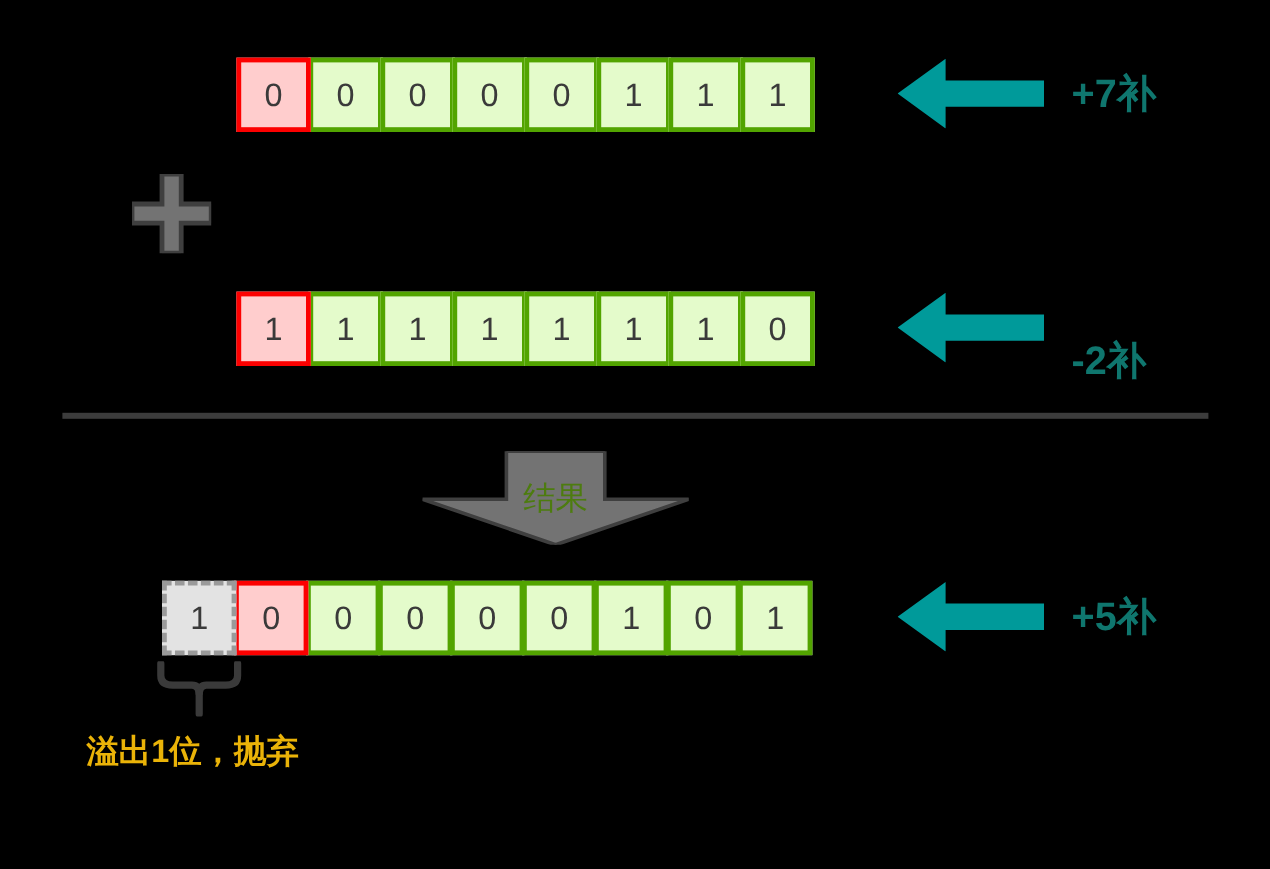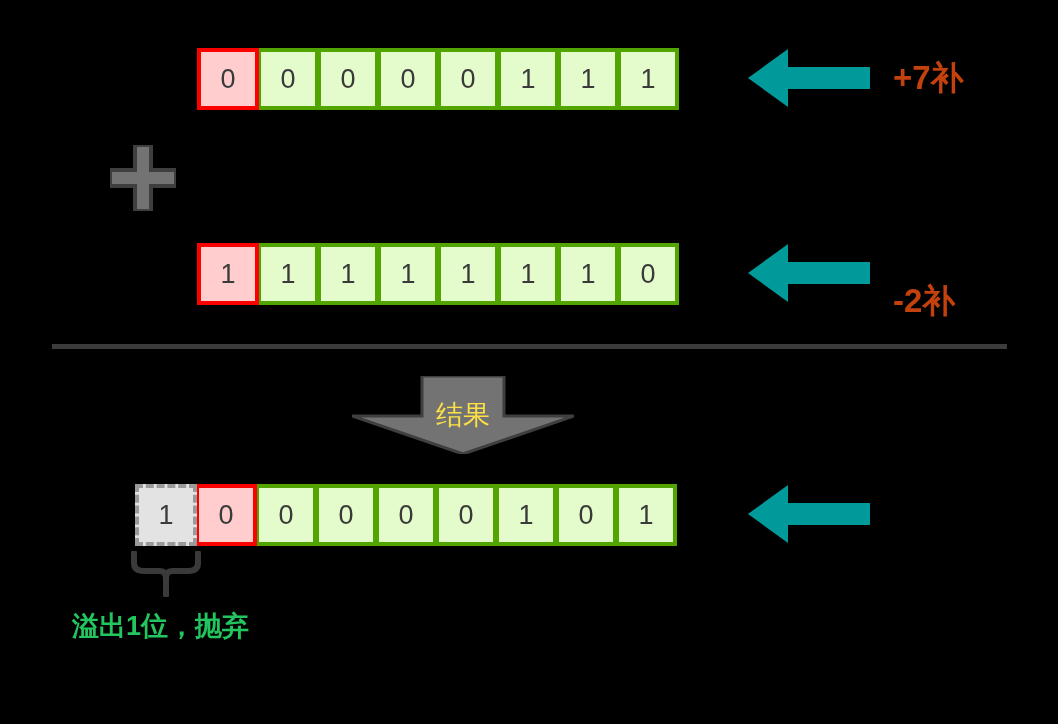--- a/index.html
+++ b/index.html
@@ -62,21 +62,21 @@
     width: 122px;
     height: 58px;
   }
   .teal-arrow svg { display: block; }
 
   
   .row-label {
     position: absolute;
     font-size: 33px;
     font-weight: bold;
-    color: #c2410c;
+    color: #0f766e;
     letter-spacing: 0px;
     white-space: nowrap;
   }
 
   
   .plus-sign {
     position: absolute;
     width: 66px;
     height: 66px;
   }
@@ -103,40 +103,40 @@
   .result-arrow-label {
     position: absolute;
     left: 0;
     top: 0;
     width: 222px;
     height: 78px;
     display: flex;
     align-items: center;
     justify-content: center;
     font-size: 27px;
-    color: #fde047;
+    color: #4d7c0f;
     pointer-events: none;
   }
 
   
   .brace {
     position: absolute;
     left: 130px;
     top: 551px;
     width: 72px;
     height: 46px;
   }
   .brace svg { display: block; }
   .overflow-note {
     position: absolute;
     left: 72px;
     top: 608px;
     font-size: 27px;
     font-weight: bold;
-    color: #22c55e;
+    color: #eab308;
     white-space: nowrap;
   }
 </style>
 </head>
 <body>
 
 <div class="stage">
 
   <div class="bit-row" id="row-0" style="left:197px; top:48px;">
       <div class="bit-cell sign">0</div>
@@ -202,20 +202,21 @@
       <div class="bit-cell">0</div>
       <div class="bit-cell">1</div>
     </div>
 
   <div class="teal-arrow" style="left:748px; top:485px;">
     <svg width="122" height="58" viewBox="0 0 122 58">
       <polygon points="0,29 40,0 40,18 122,18 122,40 40,40 40,58" fill="#009a9a"></polygon>
     </svg>
   </div>
 
+  <div class="row-label" style="left:893px; top:492px;">+5补</div>
 
   <div class="brace">
     <svg width="72" height="46" viewBox="0 0 72 46">
       <path d="M4,2 L4,12 Q4,20 14,20 L30,20 Q36,20 36,28 Q36,20 42,20 L58,20 Q68,20 68,12 L68,2" fill="none" stroke="#3a3a3a" stroke-width="6" stroke-linecap="round"></path>
       <path d="M36,26 L36,44" fill="none" stroke="#3a3a3a" stroke-width="6" stroke-linecap="round"></path>
     </svg>
   </div>
 
   <div class="overflow-note">溢出1位，抛弃</div>
 

